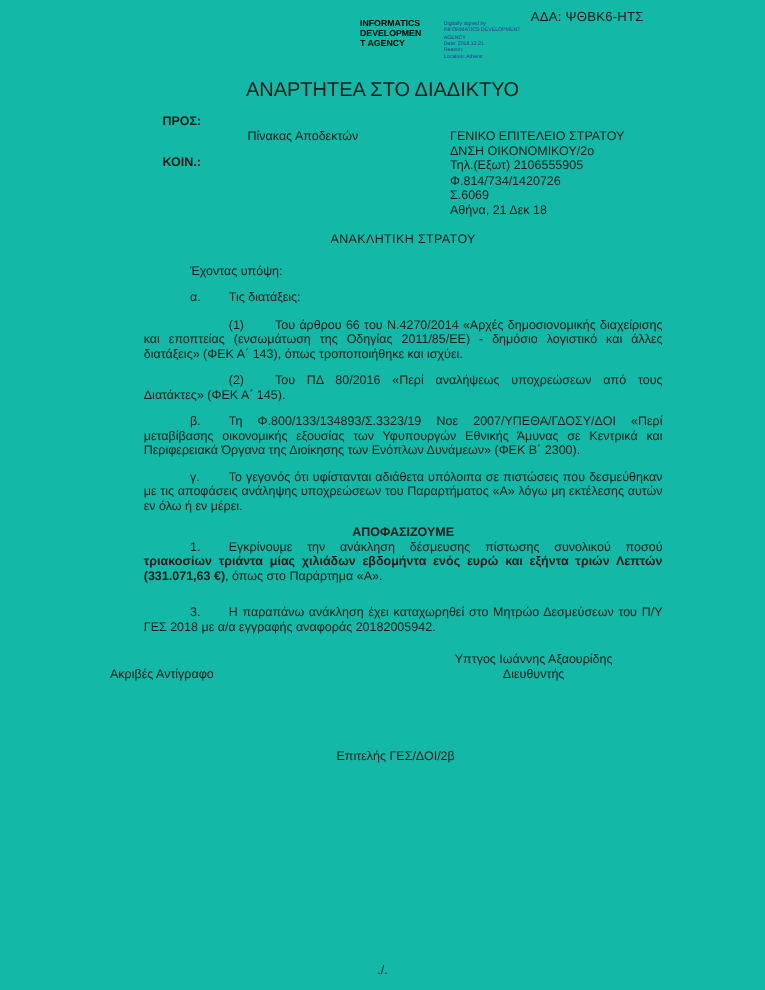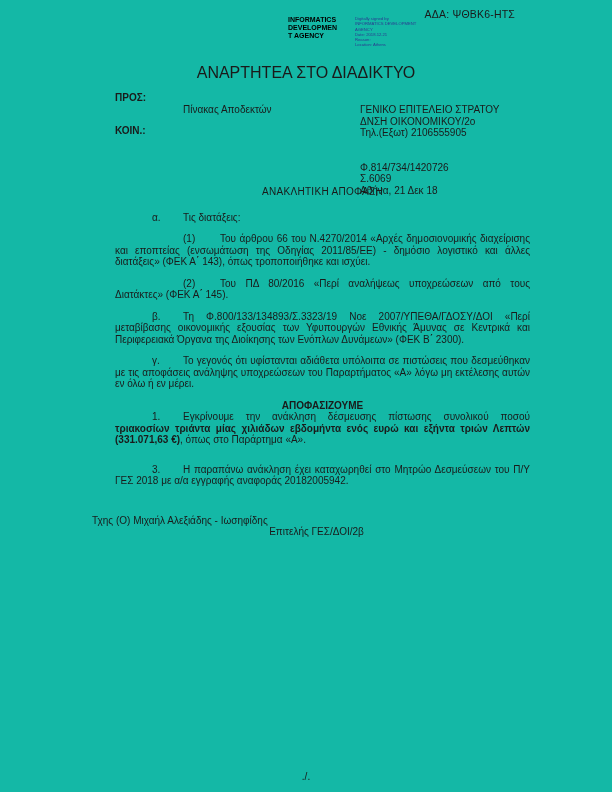--- a/index.html
+++ b/index.html
@@ -20,26 +20,26 @@
     position:absolute; top:16px; left:288px;
     display:flex; gap:5px; align-items:flex-start;
   }
   .stamp-agency { font-weight:bold; font-size:7px; line-height:1.15; color:#000; width:62px; }
   .stamp-sig { font-size:4.2px; line-height:1.25; color:#2b3990; width:64px; }
   .banner {
     position:absolute; top:64px; left:0; right:0;
     text-align:center; font-size:16px;
   }
   .addr { position:absolute; top:92px; left:115px; right:82px; line-height:11.5px; }
-  .addr-left { position:absolute; left:0; top:0; }
+  .addr-left { position:absolute; left:15px; top:0; }
   .addr-right { position:absolute; left:245px; top:12px; }
   .bold { font-weight:bold; }
   .pros-value { margin-left:68px; }
   .koin { margin-top:10px; }
-  .gap-above { margin-top:23px; }
+  .gap-above { margin-top:1px; }
   .content {
     position:absolute; top:186px; left:115px; width:415px;
     line-height:11.5px;
   }
   .title { text-align:center; margin:0 0 14px 0; letter-spacing:0.3px; }
   .para { text-align:justify; margin:0 0 10px 0; }
   .p1i { text-indent:37px; }
   .p2i { text-indent:68px; }
   .lbl1 { display:inline-block; width:31px; text-indent:0; }
   .lbl2 { display:inline-block; width:37px; text-indent:0; }
@@ -91,43 +91,50 @@
       <div>ΔΝΣΗ ΟΙΚΟΝΟΜΙΚΟΥ/2ο</div>
       <div>Τηλ.(Εξωτ) 2106555905</div>
       <div class="gap-above">Φ.814/734/1420726</div>
       <div>Σ.6069</div>
       <div>Αθήνα, 21 Δεκ 18</div>
     </div>
   </div>
 
   <div class="content">
 
-    <div class="title">ΑΝΑΚΛΗΤΙΚΗ ΑΠΟΦΑΣΗ</div>
+    <div class="title">ΑΝΑΚΛΗΤΙΚΗ ΣΤΡΑΤΟΥ</div>
 
+    <p class="para p1i"><span>Έχοντας υπόψη:</span></p>
 
     <p class="para p1i"><span class="lbl1">α.</span><span>Τις διατάξεις:</span></p>
 
     <p class="para p2i"><span class="lbl2">(1)</span><span>Του άρθρου 66 του Ν.4270/2014 «Αρχές δημοσιονομικής διαχείρισης και εποπτείας (ενσωμάτωση της Οδηγίας 2011/85/ΕΕ) - δημόσιο λογιστικό και άλλες διατάξεις» (ΦΕΚ Α΄ 143), όπως τροποποιήθηκε και ισχύει.</span></p>
 
     <p class="para p2i"><span class="lbl2">(2)</span><span>Του ΠΔ 80/2016 «Περί αναλήψεως υποχρεώσεων από τους Διατάκτες» (ΦΕΚ Α΄ 145).</span></p>
 
     <p class="para p1i"><span class="lbl1">β.</span><span>Τη Φ.800/133/134893/Σ.3323/19 Νοε 2007/ΥΠΕΘΑ/ΓΔΟΣΥ/ΔΟΙ «Περί μεταβίβασης οικονομικής εξουσίας των Υφυπουργών Εθνικής Άμυνας σε Κεντρικά και Περιφερειακά Όργανα της Διοίκησης των Ενόπλων Δυνάμεων» (ΦΕΚ Β΄ 2300).</span></p>
 
     <p class="para p1i"><span class="lbl1">γ.</span><span>Το γεγονός ότι υφίστανται αδιάθετα υπόλοιπα σε πιστώσεις που δεσμεύθηκαν με τις αποφάσεις ανάληψης υποχρεώσεων του Παραρτήματος «Α» λόγω μη εκτέλεσης αυτών εν όλω ή εν μέρει.</span></p>
 
     <div class="decide-heading">ΑΠΟΦΑΣΙΖΟΥΜΕ</div>
 
     <p class="para p1i no-top"><span class="lbl1">1.</span><span>Εγκρίνουμε την ανάκληση δέσμευσης πίστωσης συνολικού ποσού </span><b>τριακοσίων τριάντα μίας χιλιάδων εβδομήντα ενός ευρώ και εξήντα τριών Λεπτών (331.071,63 €)</b><span>, όπως στο Παράρτημα «Α».</span></p>
 
 
     <p class="para p1i mt18"><span class="lbl1">3.</span><span>Η παραπάνω ανάκληση έχει καταχωρηθεί στο Μητρώο Δεσμεύσεων του Π/Υ ΓΕΣ 2018 με α/α εγγραφής αναφοράς 20182005942.</span></p>
 
+    <div class="sig-area">
+      <div class="sig-right">
+        <div>Υπτγος Ιωάννης Αξαουρίδης</div>
+        <div>Διευθυντής</div>
+      </div>
+      <div class="copy-label">Ακριβές Αντίγραφο</div>
+    </div>
 
     <div class="certifier">
-      <div>Τχης (Ο) Μιχαήλ Αλεξιάδης - Ιωσηφίδης</div>
       <div class="certifier-role">Επιτελής ΓΕΣ/ΔΟΙ/2β</div>
     </div>
 
   </div>
 
   <div class="footer-mark">./.</div>
 
 </div>
 
 </body></html>

